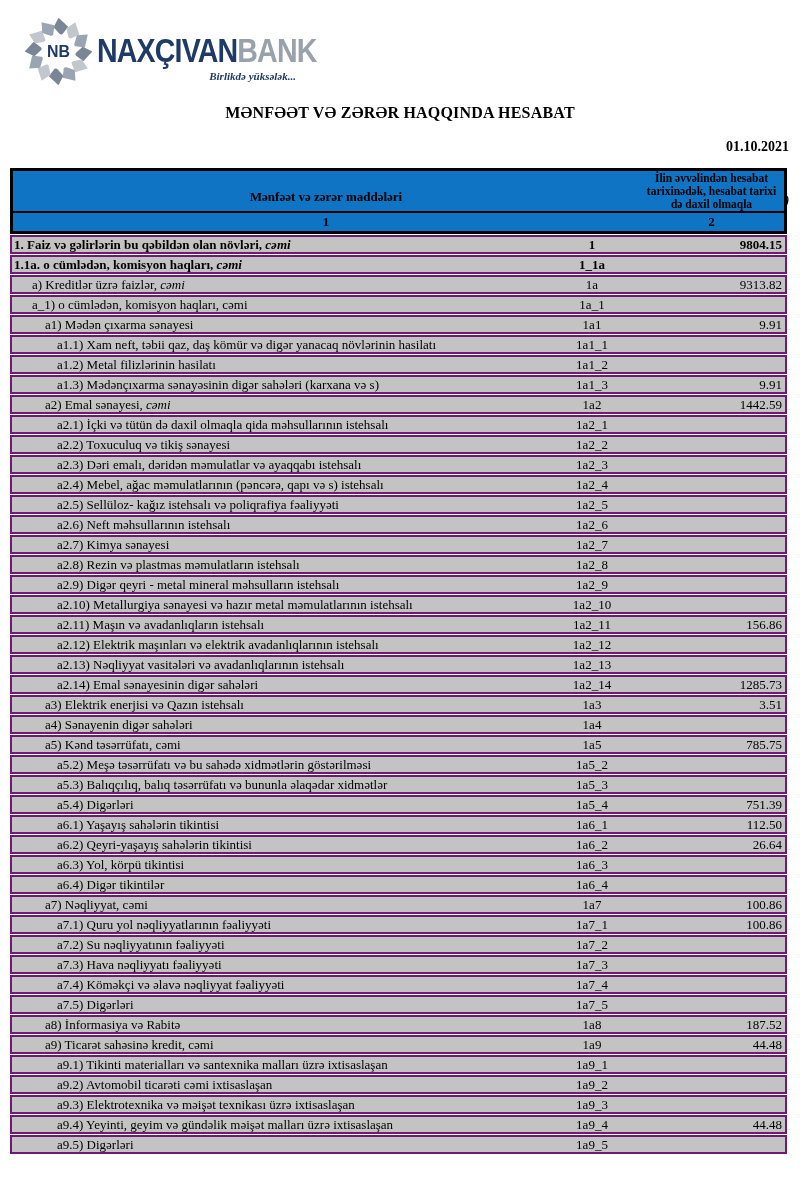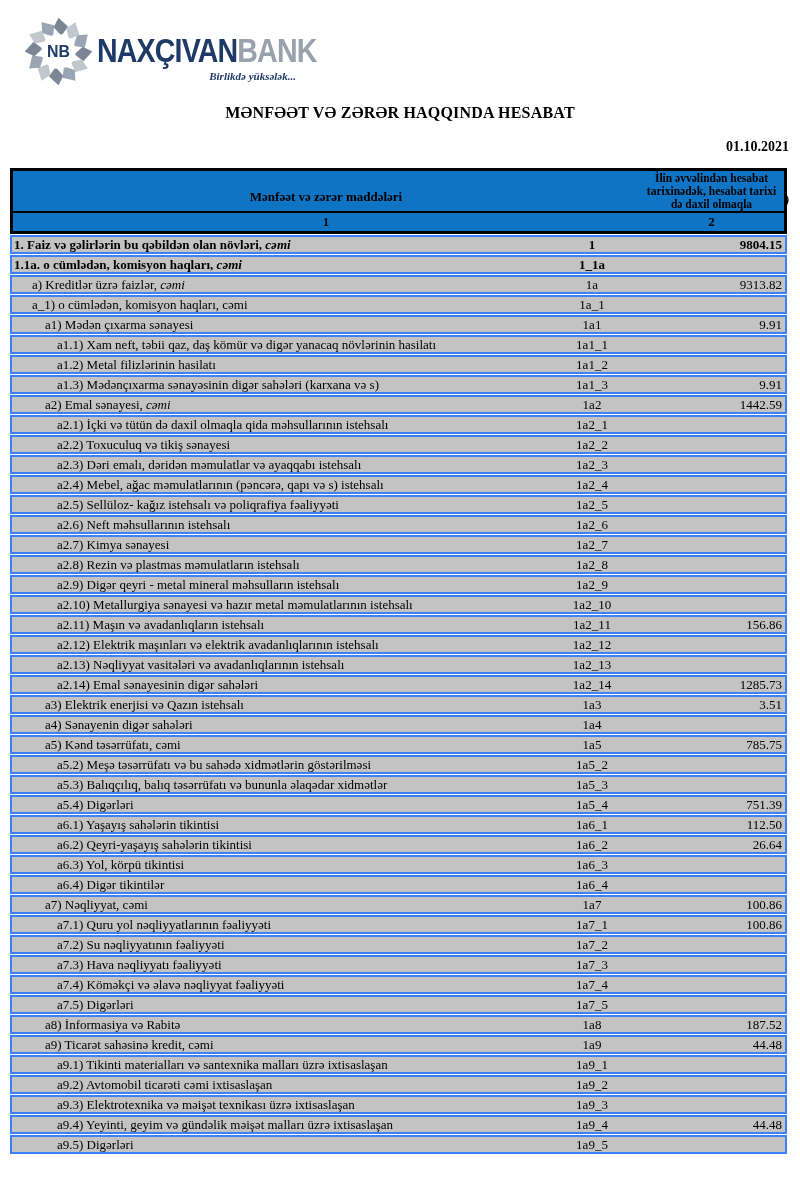--- a/index.html
+++ b/index.html
@@ -54,21 +54,21 @@
   }
   .thead-nums{display:flex;height:18px;border-top:2px solid #000;}
   .tn{display:flex;align-items:center;justify-content:center;
       font-weight:bold;font-size:13px;}
   .tn.items{width:626px;}
   .tn.value{width:145px;}
 
   .tbody{margin-top:1px;}
   .row{
     position:relative;height:15px;background:var(--row_gray);
-    border:2px solid #3b82f6;margin-bottom:1px;
+    border:2px solid #701a75;margin-bottom:1px;
   }
   .row span{position:absolute;top:0;line-height:15px;font-size:13px;white-space:nowrap;}
   .row .cname{left:2px;}
   .row.ind1 .cname{left:20px;text-align:center;}
   .row.ind2 .cname{left:33px;}
   .row.ind3 .cname{left:45px;}
   .row .ccode{left:460px;width:240px;text-align:center;}
   .row .cval{right:3px;}
   .row.bold span{font-weight:bold;}
 </style>

